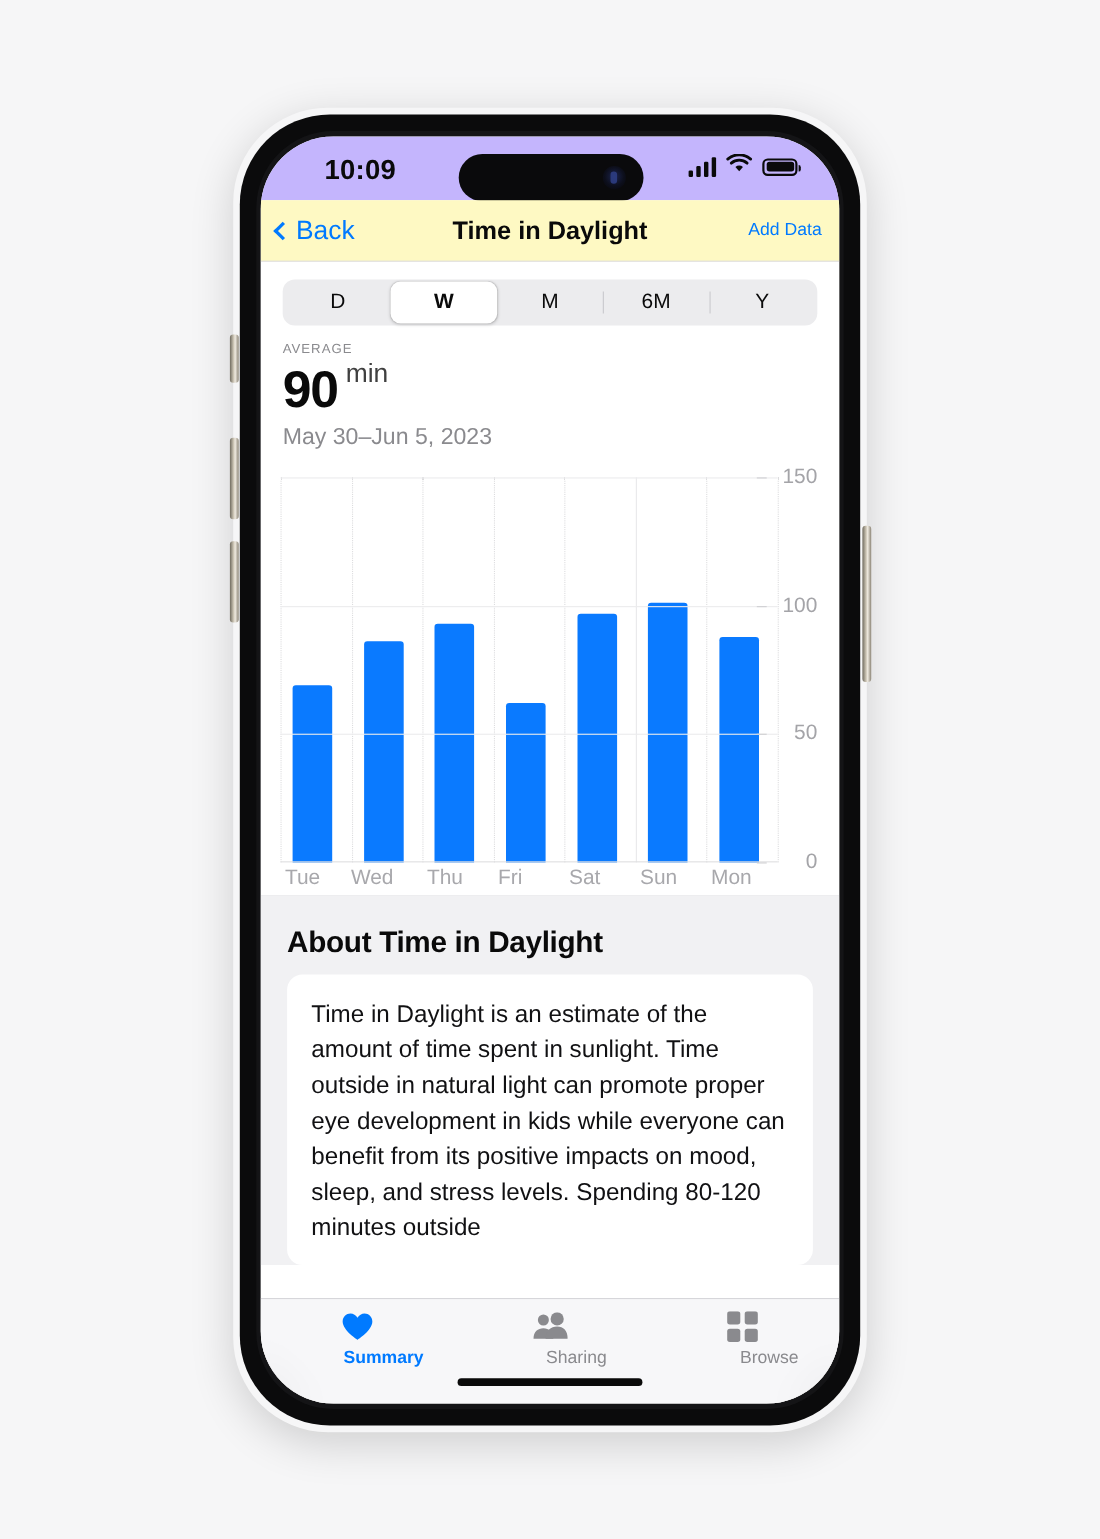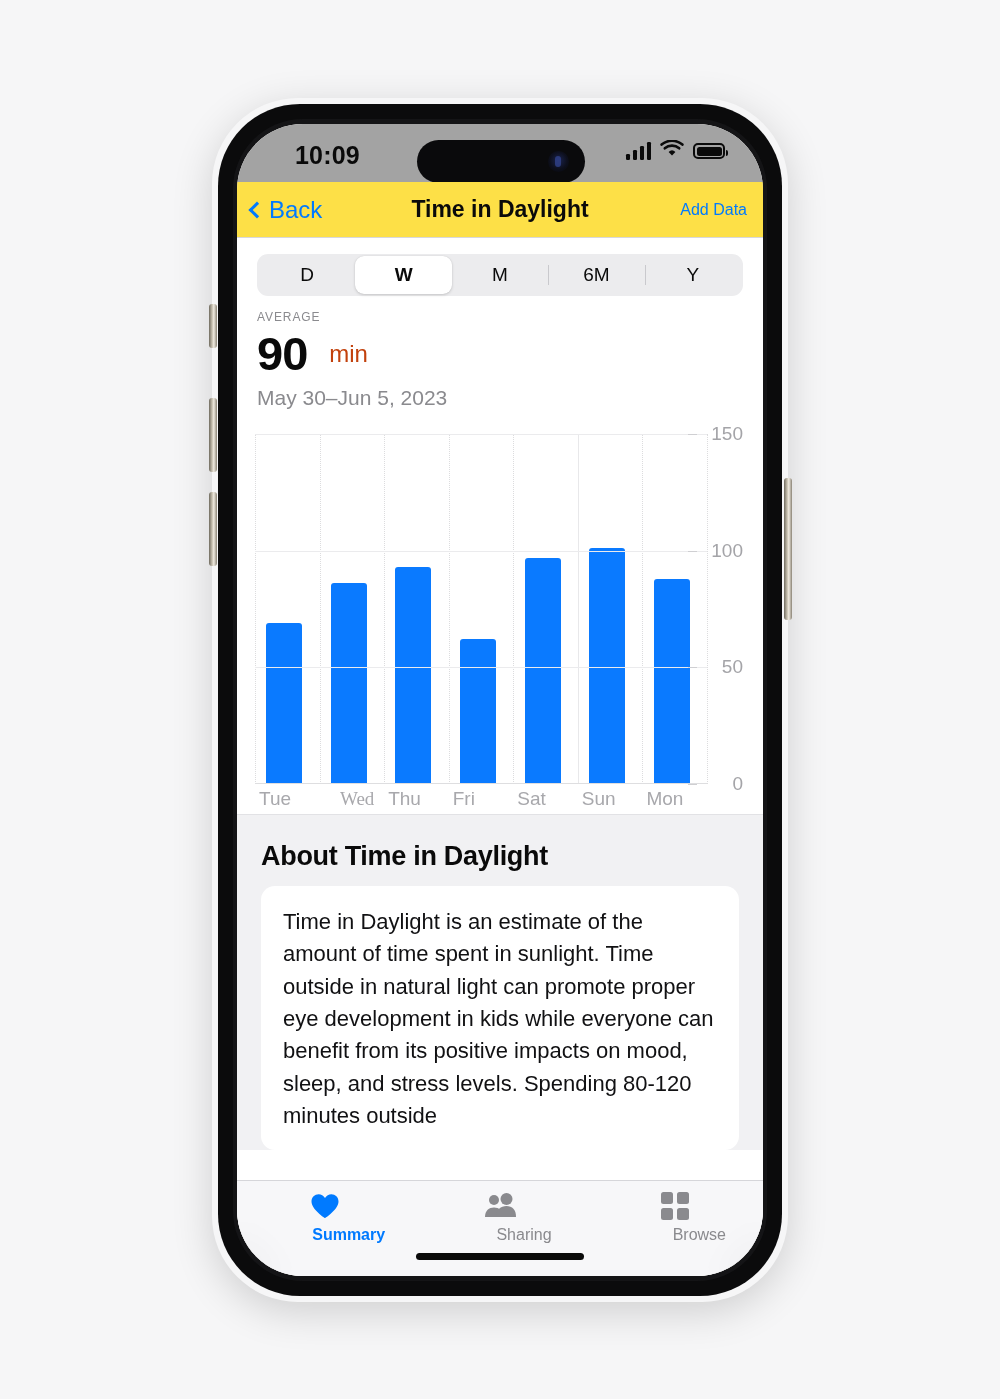--- a/index.html
+++ b/index.html
@@ -56,21 +56,21 @@
     overflow: hidden;
     background: #ffffff;
     display: flex;
     flex-direction: column;
   }
 
   
   .statusbar {
     position: relative;
     height: 58px;
-    background: #a3a3a3;
+    background: #c4b5fd;
     flex: 0 0 auto;
   }
   .sb-time {
     position: absolute; left: 58px; top: 17px;
     font-size: 25px; font-weight: bold; color: #0a0a0a;
     letter-spacing: .2px;
   }
   .dynamic-island {
     position: absolute; left: 180px; top: 16px;
     width: 168px; height: 43px;
@@ -100,21 +100,21 @@
     position: relative; padding: 1.5px;
   }
   .battery::after {
     content:''; position:absolute; right:-5px; top:4.5px;
     width:2.5px; height:6px; background:#0a0a0a; border-radius:0 2px 2px 0;
   }
   .battery > span { display:block; height:100%; width:100%; background:#0a0a0a; border-radius:2.5px; }
 
   
   .navbar {
-    position: relative; height: 56px; background: #fde047;
+    position: relative; height: 56px; background: #fef9c3;
     display: flex; align-items: center; flex: 0 0 auto;
     border-bottom: 0.5px solid #d8d8dc;
   }
   .nav-back {
     position: absolute; left: 14px; display: flex; align-items: center; gap: 4px;
     color: #007aff; font-size: 24px; cursor: pointer;
   }
   .chev {
     width: 12px; height: 12px;
     border-left: 3.4px solid #007aff; border-bottom: 3.4px solid #007aff;
@@ -149,23 +149,23 @@
   .seg.active { background: #ffffff; border-radius: 9px; font-weight: bold;
     box-shadow: 0 1px 3px rgba(0,0,0,.16), 0 0 1px rgba(0,0,0,.12); }
   .seg + .seg:not(.active)::before {
     content:''; position:absolute; left:0; top:9px; width:1px; height:20px; background:#c9c9cd;
   }
   .seg.active + .seg::before { display:none; }
 
   
   .stats { padding: 14px 20px 0 20px; }
   .stat-label { font-size: 12px; color: #8a8a8e; letter-spacing: 0.9px; }
-  .stat-value { margin-top: 2px; display: flex; align-items: center; gap: 22px; }
+  .stat-value { margin-top: 2px; display: flex; align-items: flex-start; gap: 7px; }
   .stat-num { font-size: 47px; font-weight: bold; color: #0a0a0a; letter-spacing: -1px; }
-  .stat-unit { font-size: 24px; color: #c2410c; }
+  .stat-unit { font-size: 24px; color: #404040; }
   .stat-range { margin-top: 5px; font-size: 21px; color: #8a8a8e; }
 
   
   .chart-wrap { position: relative; margin: 10px 20px 0 14px; height: 380px; }
   .plot {
     position: absolute; left: 4px; top: 14px;
     width: 452px; height: 350px;
   }
   .hgrid { position: absolute; left: 0; width: 100%; height: 1px; background: #ebebed; }
   .vgrid {
@@ -321,21 +321,21 @@
             <div class="ytick" style="top: 364px;"></div>
             <div class="ylab" style="top: 247.333px;">50</div>
             <div class="ytick" style="top: 247.333px;"></div>
             <div class="ylab" style="top: 130.667px;">100</div>
             <div class="ytick" style="top: 130.667px;"></div>
             <div class="ylab" style="top: 14px;">150</div>
             <div class="ytick" style="top: 14px;"></div>
           </div>
         <div class="xlabels" id="xlabels">
             <div class="xlab" style="left: 4px;">Tue</div>
-            <div class="xlab" style="left: 85px; font-family: Liberation Serif, serif;">Wed</div>
+            <div class="xlab" style="left: 64px;">Wed</div>
             <div class="xlab" style="left: 133.143px;">Thu</div>
             <div class="xlab" style="left: 197.714px;">Fri</div>
             <div class="xlab" style="left: 262.286px;">Sat</div>
             <div class="xlab" style="left: 326.857px;">Sun</div>
             <div class="xlab" style="left: 391.429px;">Mon</div>
           </div>
       </div>
 
       <div class="about-sep" style="margin-top:14px;"></div>
 

